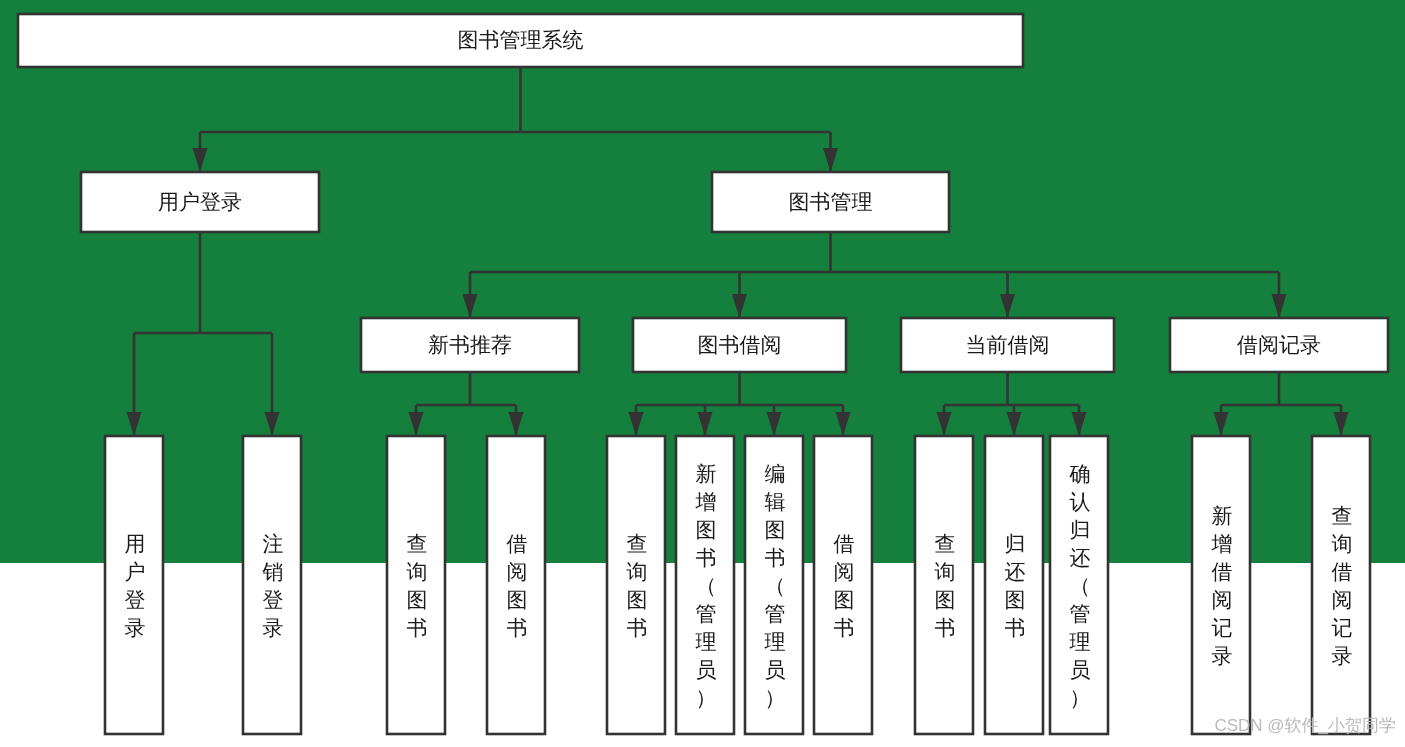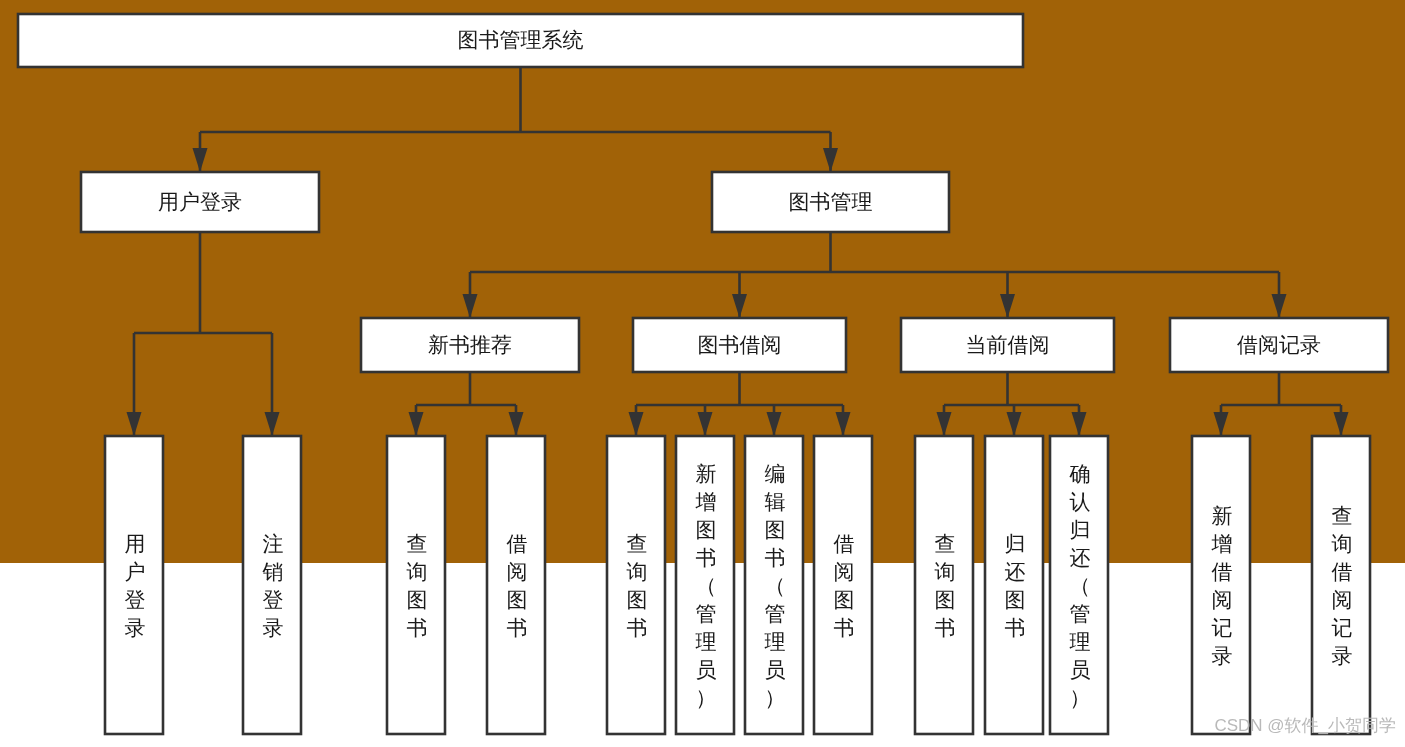--- a/index.html
+++ b/index.html
@@ -11,21 +11,21 @@
   body {
     width: 1405px;
     height: 747px;
     font-family: "Liberation Sans", "DejaVu Sans", sans-serif;
     overflow: hidden;
   }
   #diagram-root {
     position: relative;
     width: 1405px;
     height: 563px;
-    background: #a16207;
+    background: #15803d;
   }
   svg.diagram-canvas {
     position: absolute;
     left: 0;
     top: 0;
     width: 1405px;
     height: 747px;
     display: block;
   }
   .node-box {

